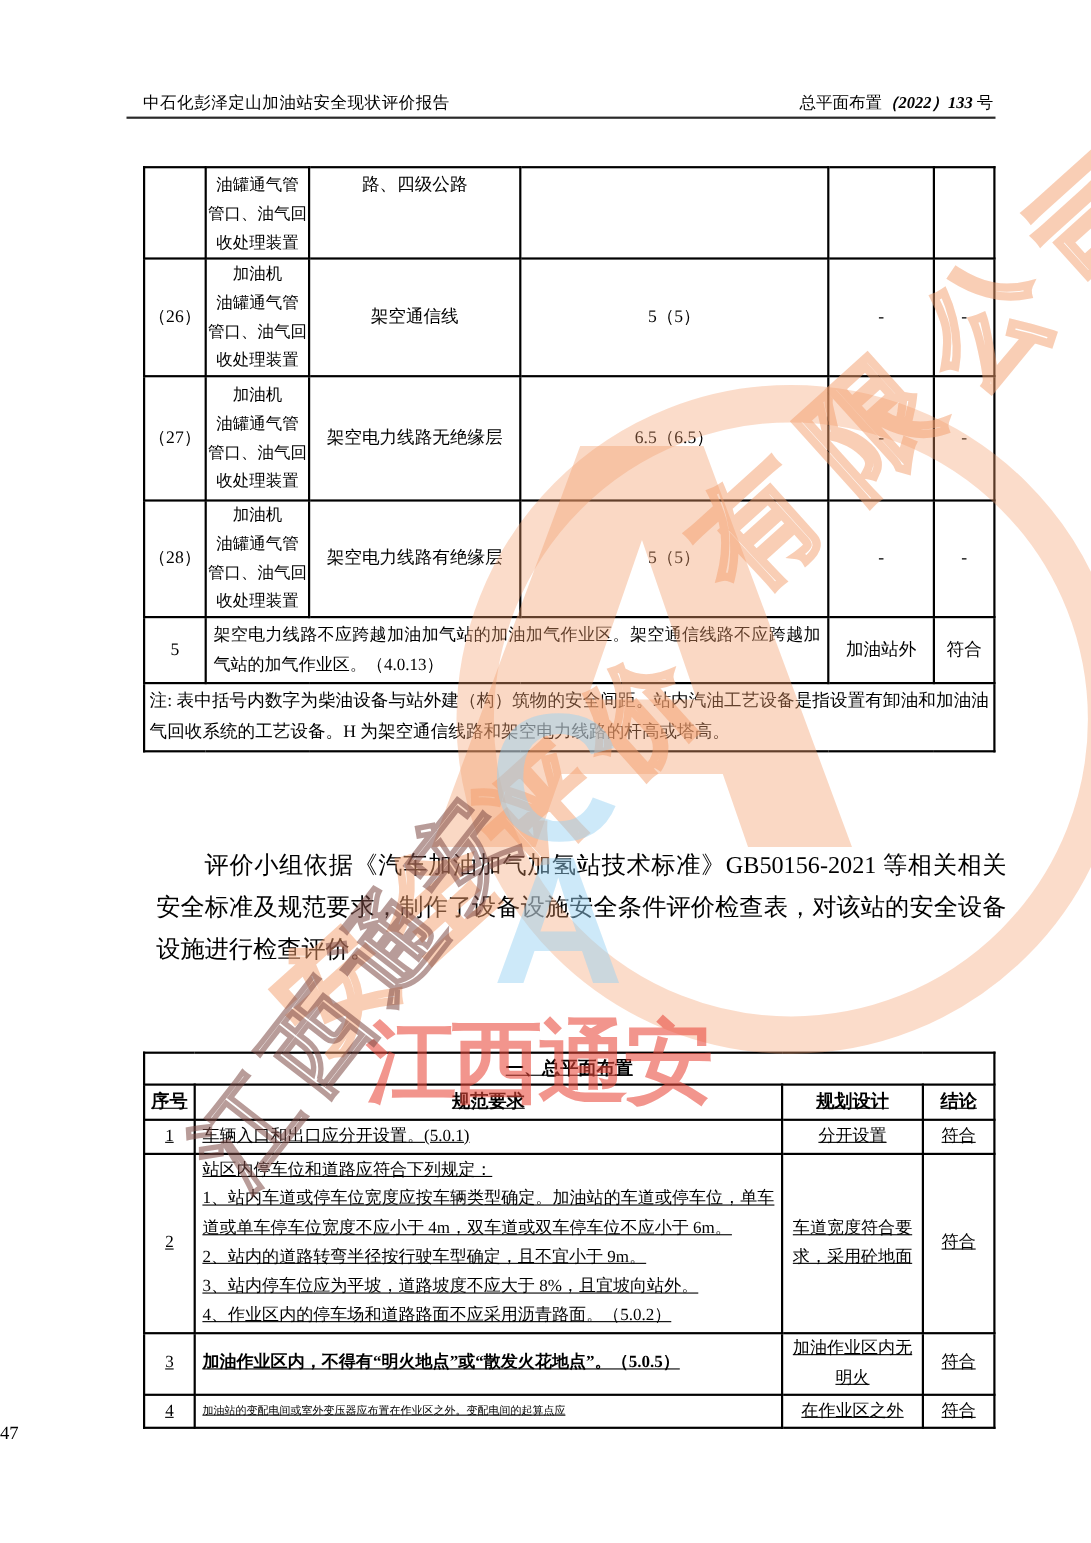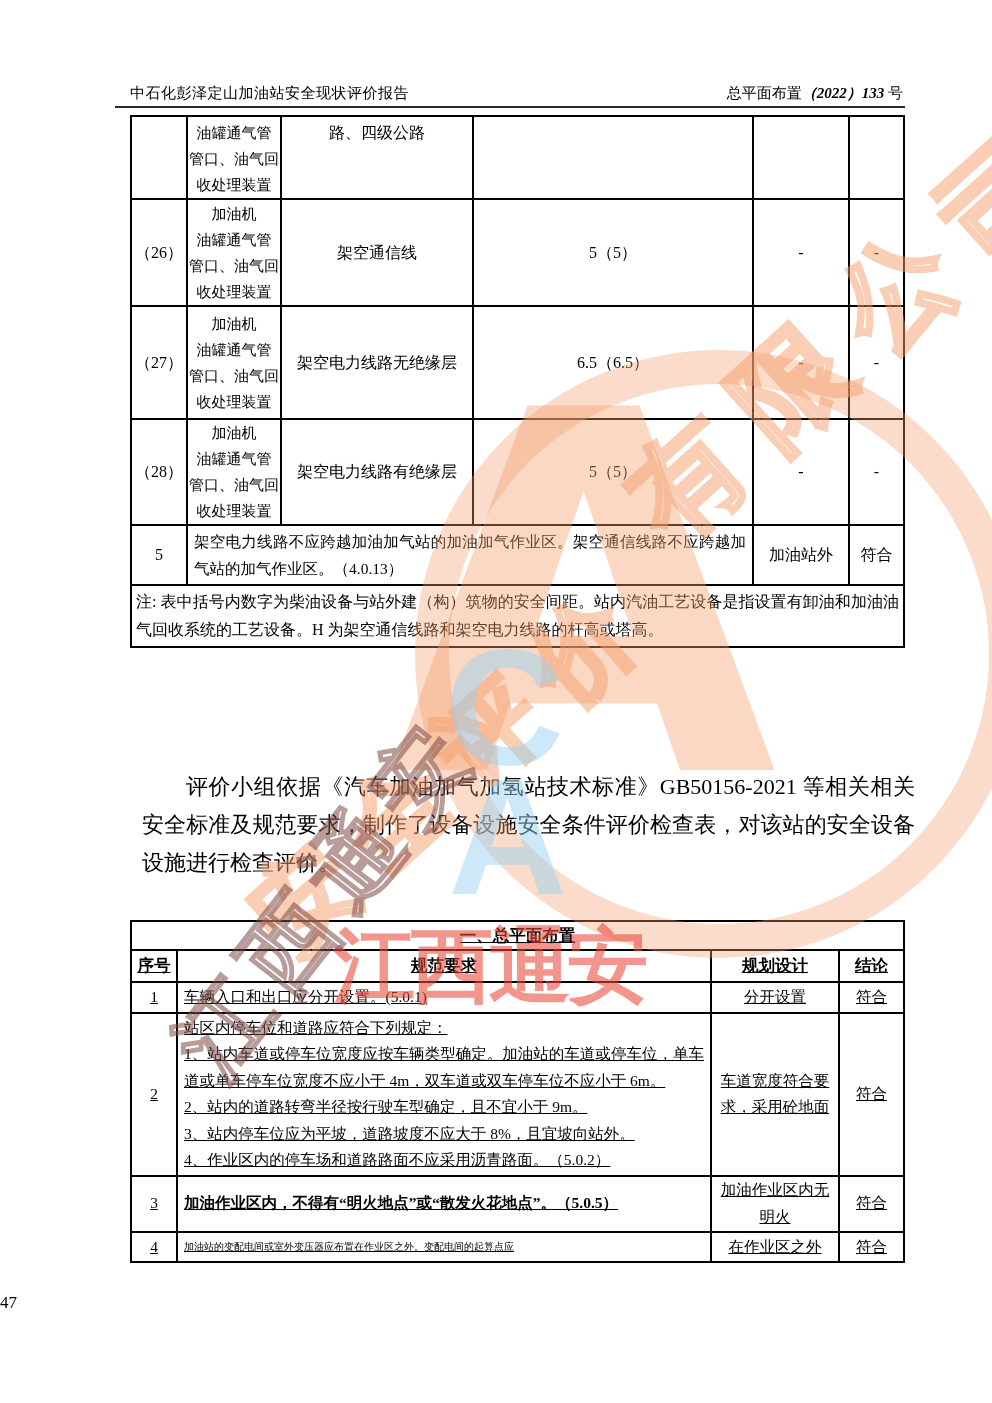--- a/index.html
+++ b/index.html
@@ -7,21 +7,21 @@
     position:relative;width:992px;height:1403px;background:#ffffff;
     font-family:"Liberation Serif","DejaVu Serif",serif;color:#000;
     overflow:hidden;margin:0 auto;
   }
   
   .hdr-left{position:absolute;left:130px;top:84px;font-size:15px;letter-spacing:.5px;}
   .hdr-right{position:absolute;right:89px;top:84px;font-size:15px;}
   .hdr-right .b{font-weight:bold;font-style:italic;}
   .hdr-rule{position:absolute;left:115px;top:106px;width:790px;height:2px;background:#2a2a2a;}
   
-  table{border-collapse:collapse;table-layout:fixed;}
+  table{border-collapse:collapse;table-layout:fixed;margin-top:36px;}
   td{border:2px solid #000;vertical-align:middle;text-align:center;padding:0 3px;
      font-size:16px;line-height:26px;overflow:hidden;}
   .t1{position:absolute;left:130px;top:115px;width:773px;}
   .t1 .pre{white-space:pre-line;}
   .t1 .equip{font-size:15px;line-height:26px;padding:0 1px;}
   .t1 tr.rA td{vertical-align:top;padding-top:3px;}
   .t1 td.sumtxt{text-align:justify;text-justify:inter-character;font-size:15.5px;line-height:27px;padding:2px 6px;vertical-align:middle;}
   .t1 td.note{text-align:justify;text-justify:inter-character;font-size:16px;line-height:28px;padding:2px 4px;vertical-align:top;}
   
   .para{position:absolute;left:130px;width:773px;font-size:22px;line-height:38px;

